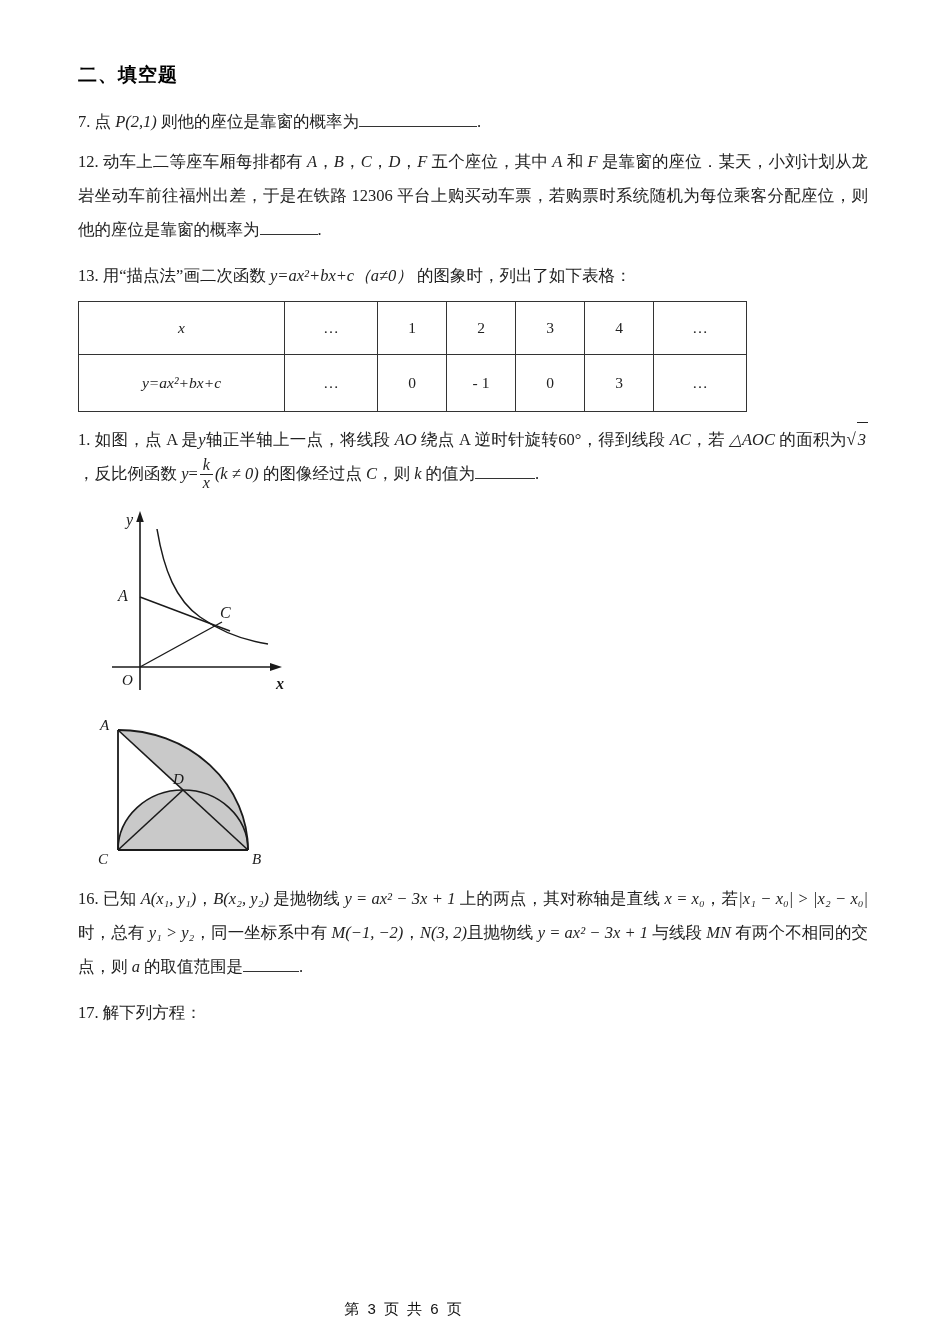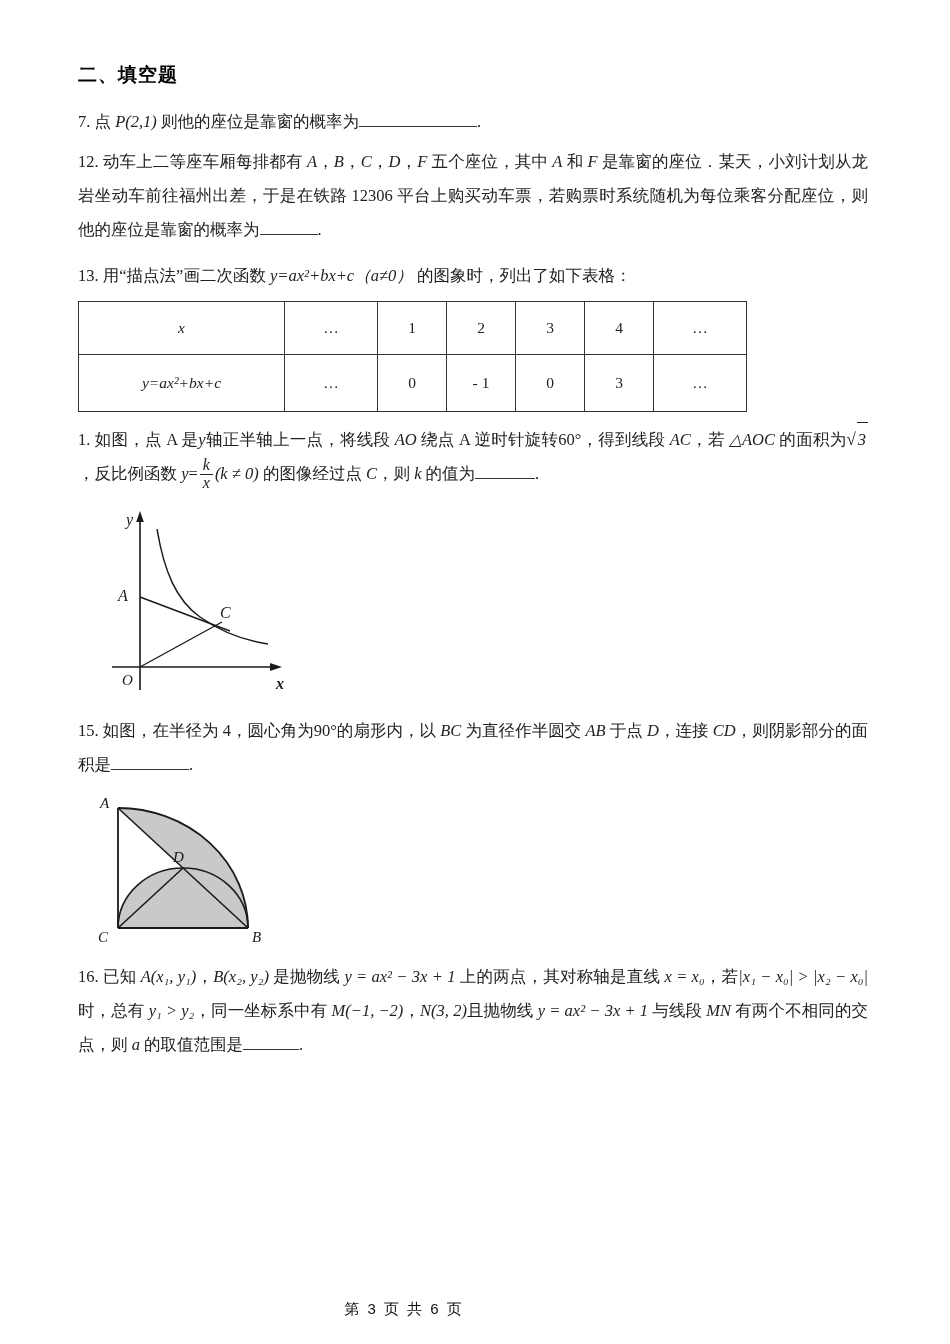--- a/index.html
+++ b/index.html
@@ -200,24 +200,20 @@
         <line x1="40" y1="162" x2="122" y2="117" stroke="#1a1a1a" stroke-width="1.4"></line>
 
         <text x="18" y="96" font-family="Liberation Serif, serif" font-style="italic" font-size="16" fill="#1a1a1a">A</text>
         <text x="120" y="113" font-family="Liberation Serif, serif" font-style="italic" font-size="16" fill="#1a1a1a">C</text>
         <text x="22" y="180" font-family="Liberation Serif, serif" font-style="italic" font-size="15" fill="#1a1a1a">O</text>
         <text x="26" y="20" font-family="Liberation Serif, serif" font-style="italic" font-size="16" fill="#1a1a1a">y</text>
         <text x="176" y="184" font-family="Liberation Serif, serif" font-style="italic" font-size="16" font-weight="bold" fill="#1a1a1a">x</text>
       </svg>
     </div>
 
-    <div class="q tight">
-      <span>15.</span>
-      <span>如图，在半径为 4，圆心角为</span><span>90°</span><span>的扇形内，以 </span><span class="ital">BC</span><span> 为直径作半圆交 </span><span class="ital">AB</span><span> 于点 </span><span class="ital">D</span><span>，连接 </span><span class="ital">CD</span><span>，则阴影部分的面积是</span><span class="blank w5"></span><span>.</span>
-    </div>
 
     <div class="figure-wrap fig-sector">
       <svg width="180" height="152" viewBox="0 0 180 152">
 
         <path d="M 22 14 A 130 120 0 0 1 152 134 L 22 14 Z" fill="#c9c9c9" stroke="none"></path>
 
         <path d="M 22 134 L 87 74 A 65 60 0 0 0 22 134 Z" fill="#c9c9c9" stroke="none"></path>
         <path d="M 22 134 L 87 74 A 65 60 0 0 1 152 134 Z" fill="#c9c9c9" stroke="none"></path>
 
         <path d="M 22 14 A 130 120 0 0 1 152 134" fill="none" stroke="#1a1a1a" stroke-width="1.8"></path>
@@ -238,17 +234,21 @@
         <text x="77" y="68" font-family="Liberation Serif, serif" font-style="italic" font-size="15" fill="#1a1a1a">D</text>
       </svg>
     </div>
 
     <div class="q">
       <span>16.</span>
       <span>已知 </span><span class="ital">A</span><span class="ital">(x₁, y₁)</span><span>，</span><span class="ital">B</span><span class="ital">(x₂, y₂)</span><span> 是抛物线 </span><span class="ital">y = ax² − 3x + 1</span><span> 上的两点，其对称轴是直线 </span><span class="ital">x = x₀</span><span>，若</span><span class="ital abs">|x₁ − x₀| &gt; |x₂ − x₀|</span><span>时，总有 </span><span class="ital">y₁ &gt; y₂</span><span>，同一坐标系中有 </span><span class="ital">M</span><span class="ital">(−1, −2)</span><span>，</span><span class="ital">N</span><span class="ital">(3, 2)</span><span>且抛物线 </span><span class="ital">y = ax² − 3x + 1</span><span> 与线段 </span><span class="ital">MN</span><span> 有两个不相同的交点，则 </span><span class="ital">a</span><span> 的取值范围是</span><span class="blank w6"></span><span>.</span>
     </div>
 
 
+    <div class="q">
+      <span>17.</span>
+      <span>解下列方程：</span>
+    </div>
 
   </div>
 
   <div class="footer">第 3 页 共 6 页</div>
 </div>
 
 </body></html>

